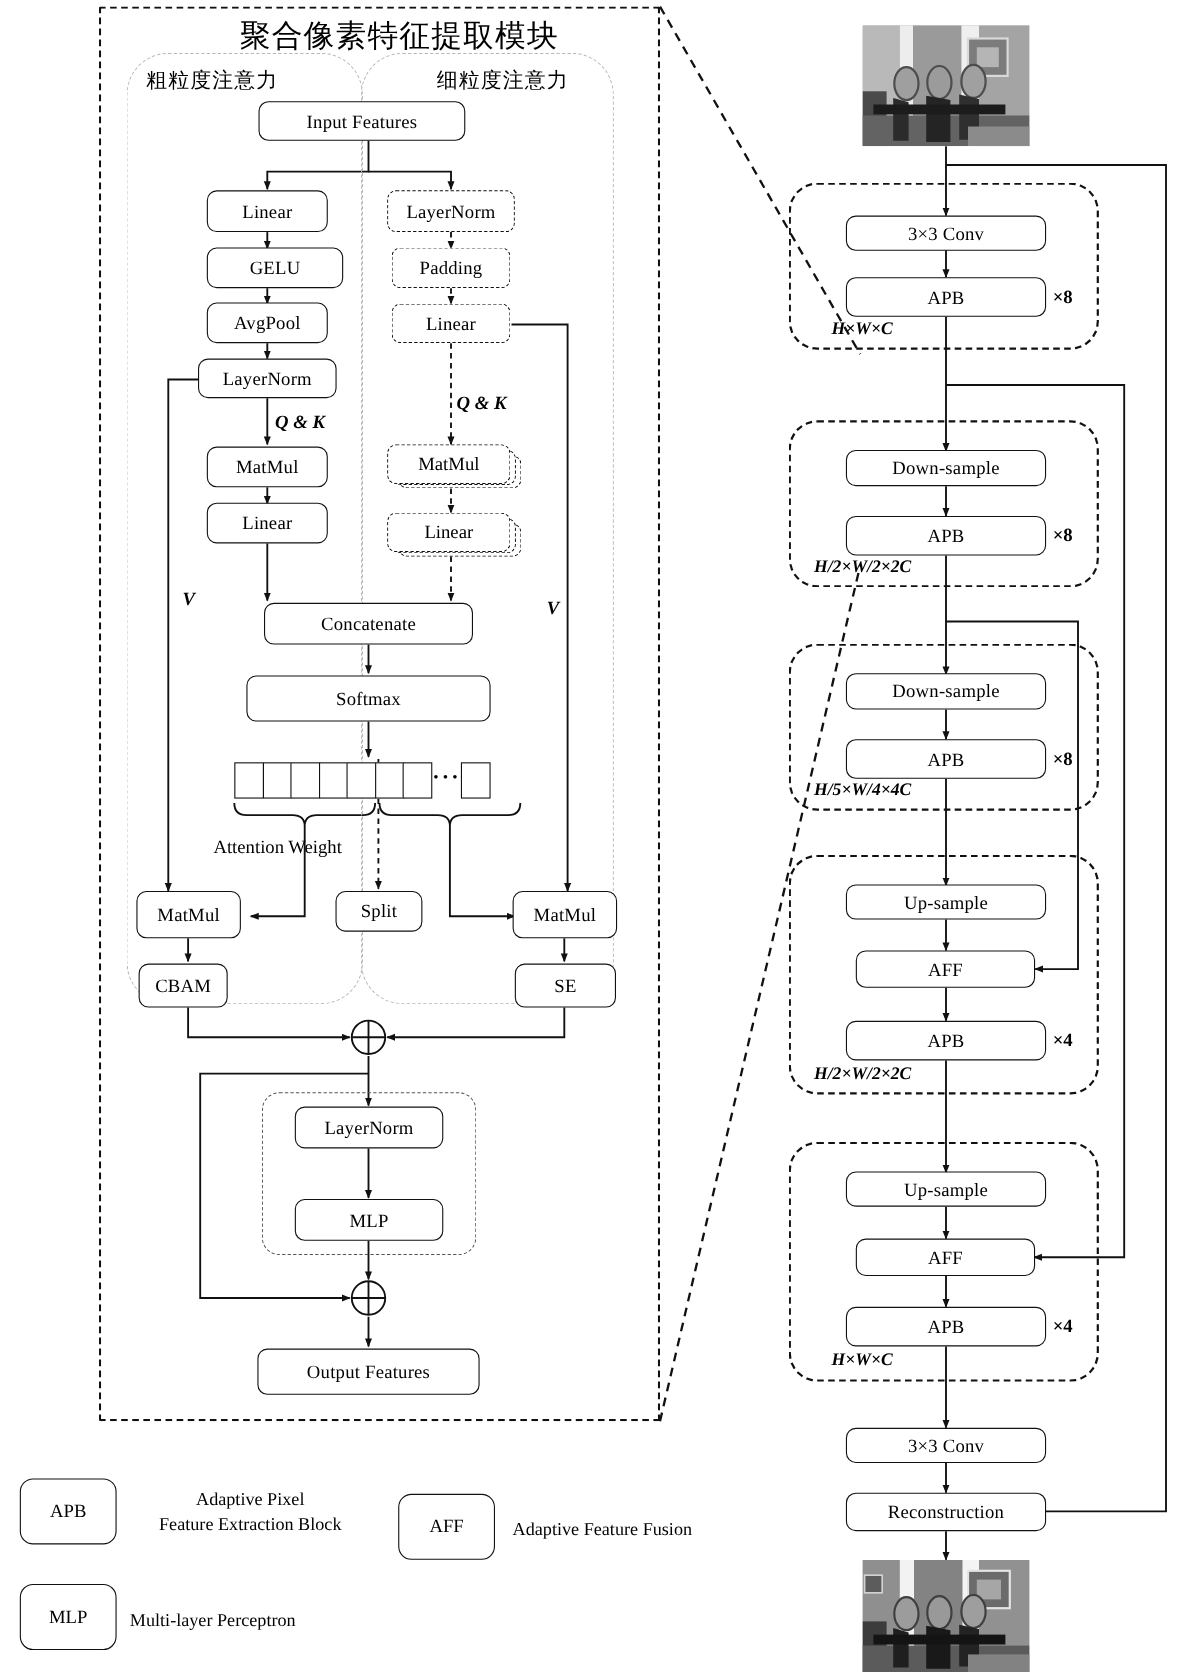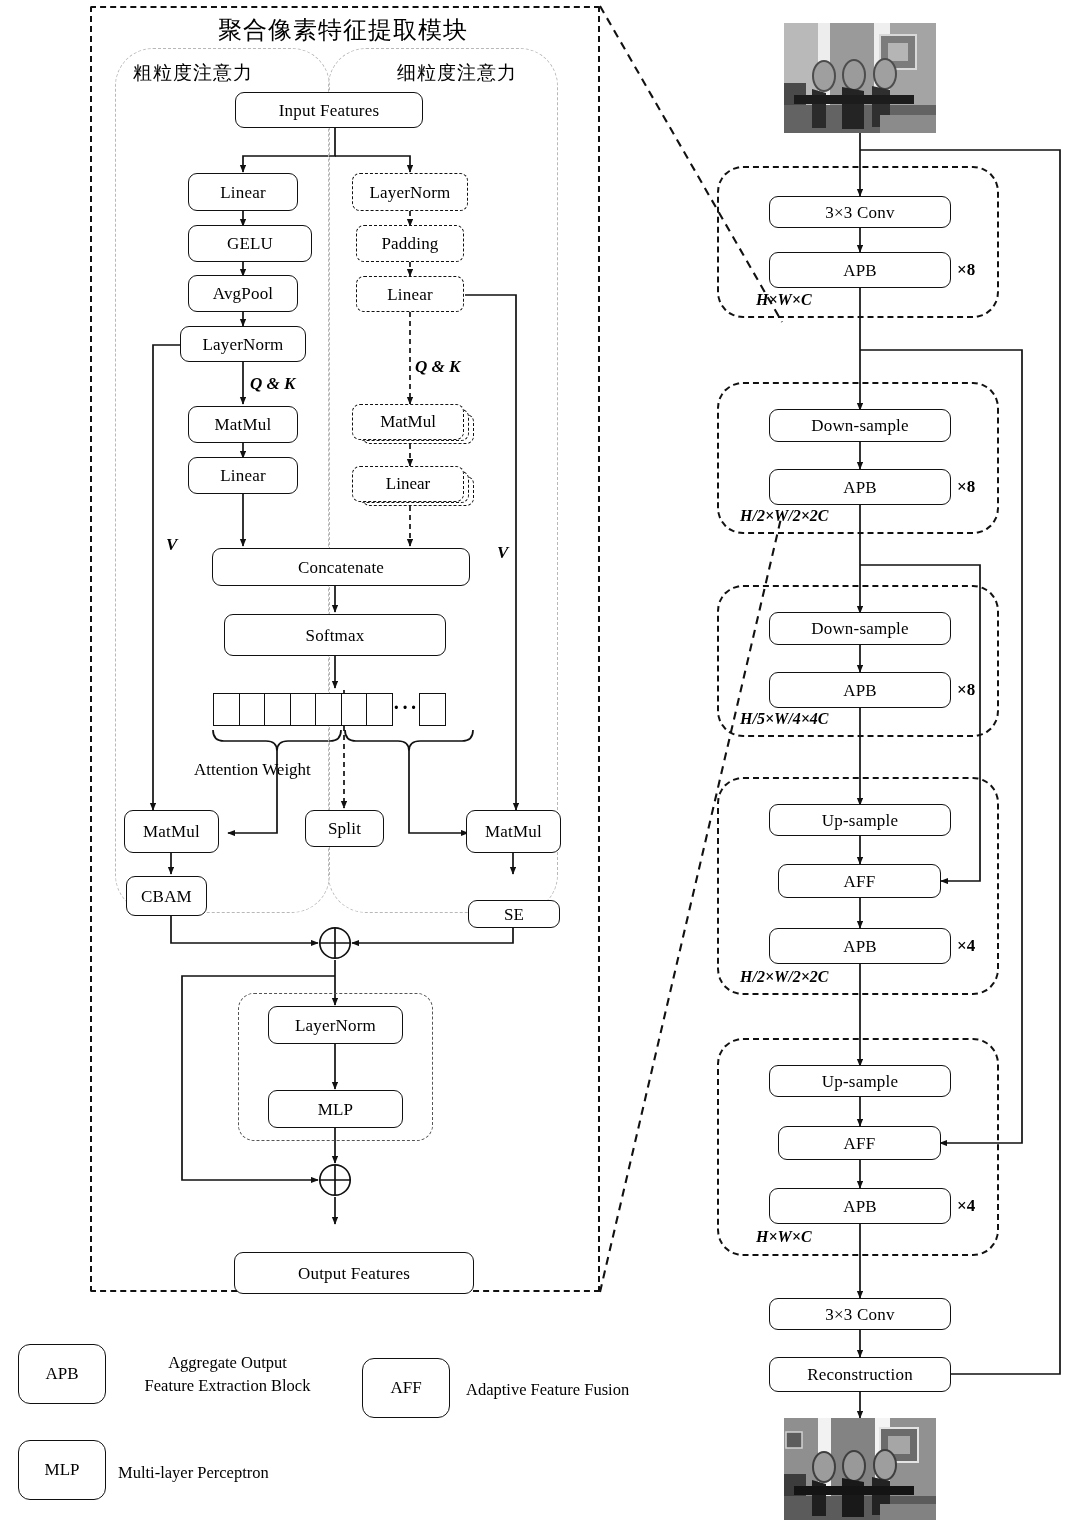--- a/index.html
+++ b/index.html
@@ -27,21 +27,21 @@
        justify-content:center;font-size:17px;}
 
   
   .grp{position:absolute;box-sizing:border-box;background:transparent;z-index:1;}
   .grp.outer{border:2px dashed #111;border-radius:2px;}
   .grp.soft{border:1.6px dashed #b8b8b8;border-radius:38px;}
   .grp.blk{border:2.2px dashed #111;border-radius:26px;}
   .grp.blk2{border:1.8px dashed #555;border-radius:16px;}
 
   .lbl{position:absolute;z-index:6;white-space:nowrap;}
-  .cn{font-size:24px;letter-spacing:1px;}
+  .cn{font-size:28px;letter-spacing:1px;}
   .cn-sub{font-size:19px;letter-spacing:1px;}
   .ital{font-style:italic;font-weight:bold;font-size:17px;}
   .dim{font-style:italic;font-weight:bold;font-size:16px;}
   .mult{font-size:17px;font-weight:bold;}
   .aw{font-size:17px;}
 
   
   #awstrip{position:absolute;z-index:5;display:flex;align-items:flex-start;}
   #awstrip .cell{width:27px;height:33px;box-sizing:border-box;
      border:1.5px solid #111;margin-left:-1.5px;background:#fff;}
@@ -199,55 +199,55 @@
   <div class="lay l3" style="width:112px;height:30px;"></div>
   <div class="lay l2" style="width:112px;height:32px;"></div>
   <div class="lay l1" style="width:112px;height:36px;">Linear</div>
 </div>
 
 <div class="lbl ital" style="left:250px;top:374px;">Q &amp; K</div>
 <div class="lbl ital" style="left:415px;top:357px;">Q &amp; K</div>
 <div class="lbl ital" style="left:166px;top:535px;">V</div>
 <div class="lbl ital" style="left:497px;top:543px;">V</div>
 
-<div class="node" style="left:212px;top:548px;width:258px;height:38px;">Concatenate</div>
+<div class="node" style="left:240px;top:548px;width:190px;height:38px;">Concatenate</div>
 <div class="node" style="left:224px;top:614px;width:222px;height:42px;">Softmax</div>
 
 <div id="awstrip" style="left:213px;top:693px;">
       <div class="cell"></div>
       <div class="cell"></div>
       <div class="cell"></div>
       <div class="cell"></div>
       <div class="cell"></div>
       <div class="cell"></div>
       <div class="cell"></div>
       <div class="dots">···</div>
       <div class="cell" style="margin-left: 0px;"></div>
     </div>
 
 <div class="lbl aw" style="left:194px;top:760px;font-family:Liberation Serif, serif;">Attention  Weight</div>
 
 <div class="node" style="left:124px;top:810px;width:95px;height:43px;">MatMul</div>
 <div class="node" style="left:305px;top:810px;width:79px;height:37px;">Split</div>
 <div class="node" style="left:466px;top:810px;width:95px;height:43px;">MatMul</div>
 <div class="node" style="left:126px;top:876px;width:81px;height:40px;">CBAM</div>
-<div class="node" style="left:468px;top:900px;width:92px;height:28px;">SE</div>
+<div class="node" style="left:468px;top:876px;width:92px;height:40px;">SE</div>
 
 <svg class="lbl" style="left:318px;top:926px;" width="34" height="34">
   <circle cx="17" cy="17" r="15.2" fill="#fff" stroke="#111" stroke-width="1.7"></circle>
   <path d="M17,1.8 L17,32.2 M1.8,17 L32.2,17" stroke="#111" stroke-width="1.7"></path>
 </svg>
 <svg class="lbl" style="left:318px;top:1163px;" width="34" height="34">
   <circle cx="17" cy="17" r="15.2" fill="#fff" stroke="#111" stroke-width="1.7"></circle>
   <path d="M17,1.8 L17,32.2 M1.8,17 L32.2,17" stroke="#111" stroke-width="1.7"></path>
 </svg>
 
 <div class="node" style="left:268px;top:1006px;width:135px;height:38px;">LayerNorm</div>
 <div class="node" style="left:268px;top:1090px;width:135px;height:38px;">MLP</div>
-<div class="node" style="left:234px;top:1226px;width:240px;height:42px;margin-top:26px;">Output Features</div>
+<div class="node" style="left:234px;top:1226px;width:202px;height:42px;">Output Features</div>
 
 <div class="photo" style="left:784px;top:23px;width:152px;height:110px;">
   <svg width="152" height="110" viewBox="0 0 152 110">
     <rect width="152" height="110" fill="#8e8e8e"></rect>
     <rect x="0" y="0" width="34" height="110" fill="#b9b9b9"></rect>
     <rect x="34" y="0" width="12" height="110" fill="#ededed"></rect>
     <rect x="46" y="0" width="44" height="110" fill="#9a9a9a"></rect>
     <rect x="90" y="0" width="16" height="110" fill="#efefef"></rect>
     <rect x="106" y="0" width="46" height="110" fill="#a4a4a4"></rect>
     <rect x="96" y="12" width="36" height="34" fill="#7c7c7c" stroke="#d9d9d9" stroke-width="2"></rect>
@@ -320,21 +320,21 @@
     <path d="M28,62 L28,98 L42,98 L42,66 Z" fill="#1f1f1f"></path>
     <path d="M58,60 L58,99 L80,99 L80,64 Z" fill="#191919"></path>
     <path d="M88,59 L88,97 L106,97 L106,63 Z" fill="#232323"></path>
     <rect x="10" y="68" width="120" height="9" fill="#141414"></rect>
     <rect x="96" y="86" width="56" height="16" fill="#828282"></rect>
   </svg>
 </div>
 
 <div class="legbox" style="left:18px;top:1344px;width:88px;height:60px;">APB</div>
 <div class="legtxt ctr" style="left:120px;top:1352px;width:215px;">
-  <div>Aggregate Output</div>
+  <div>Adaptive Pixel</div>
   <div>Feature Extraction Block</div>
 </div>
 
 <div class="legbox" style="left:362px;top:1358px;width:88px;height:60px;">AFF</div>
 <div class="legtxt" style="left:466px;top:1379px;">Adaptive Feature Fusion</div>
 
 <div class="legbox" style="left:18px;top:1440px;width:88px;height:60px;">MLP</div>
 <div class="legtxt" style="left:118px;top:1462px;">Multi-layer Perceptron</div>
 
 </div>

